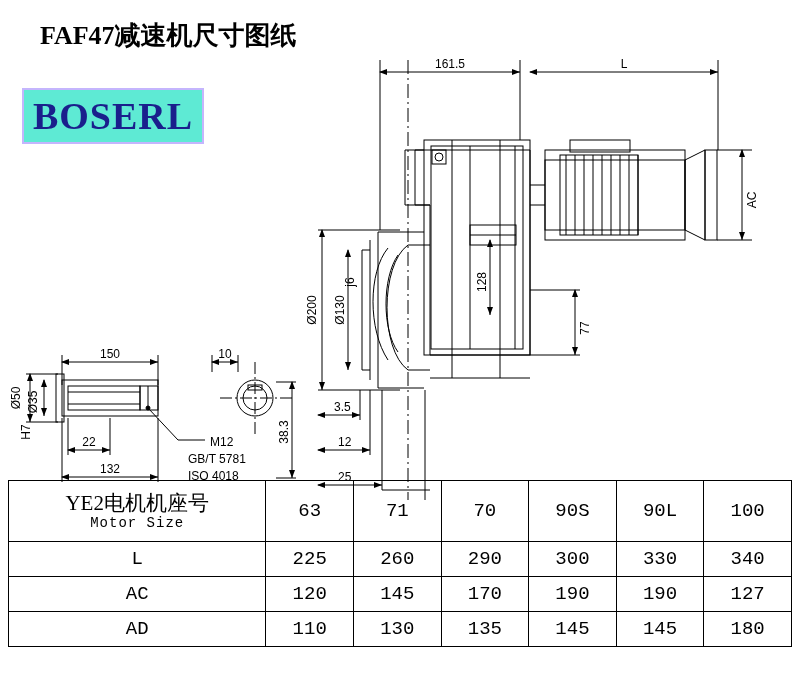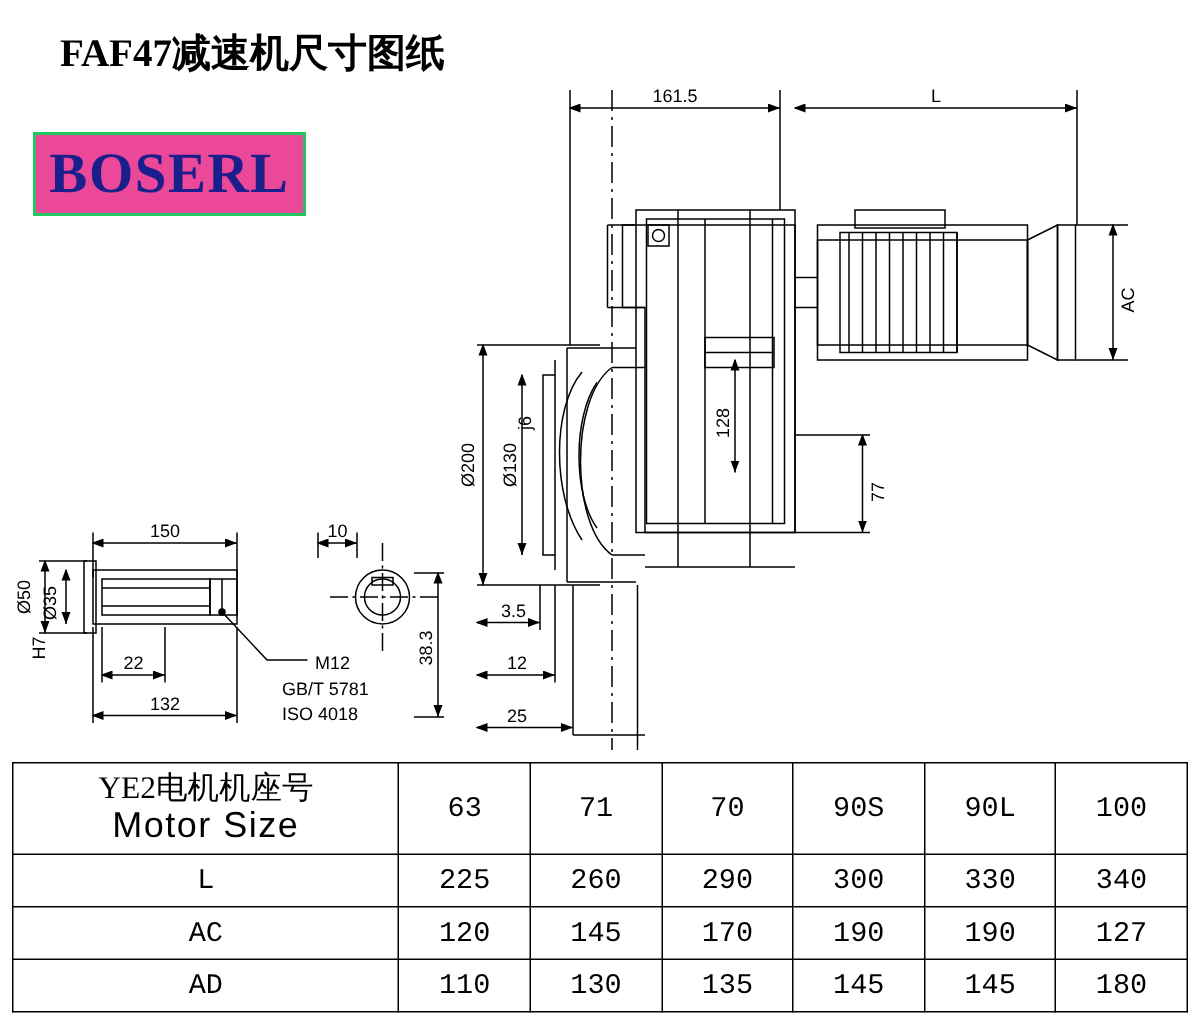--- a/index.html
+++ b/index.html
@@ -1,37 +1,37 @@
 <!DOCTYPE html>
 <html><head>
 <meta charset="utf-8">
 <style>
   html,body{margin:0;padding:0;background:#ffffff;}
   body{width:800px;height:681px;position:relative;font-family:"Liberation Sans",sans-serif;color:#000;overflow:hidden;}
   #page{position:absolute;left:0;top:0;width:800px;height:681px;}
 
   .title{position:absolute;left:40px;top:18px;font-family:"Liberation Serif",serif;font-weight:bold;font-size:26px;letter-spacing:0px;white-space:nowrap;}
 
-  .logo-box{position:absolute;left:22px;top:88px;width:178px;height:52px;border:2px solid #22c55e;background:#ec4899;}
+  .logo-box{position:absolute;left:22px;top:88px;width:178px;height:52px;border:2px solid #c4b5fd;background:#5eead4;}
   .logo-text{position:absolute;left:0;top:0;width:178px;height:52px;display:flex;align-items:center;justify-content:center;
              font-family:"Liberation Serif",serif;font-weight:bold;font-size:38px;color:#1a1f8c;letter-spacing:1px;}
 
   svg.draw{position:absolute;left:0;top:0;width:800px;height:681px;}
   svg.draw text{font-family:"Liberation Sans",sans-serif;font-size:12px;fill:#000;}
 
   
-  .tbl{position:absolute;left:8px;top:508px;width:784px;border-collapse:collapse;}
+  .tbl{position:absolute;left:8px;top:480px;width:784px;border-collapse:collapse;}
   .tbl td{border:1px solid #000;text-align:center;font-size:19px;font-family:Liberation Mono, monospace;padding:2px 0;}
   .tbl td.hdr-cn{font-family:"Liberation Serif",serif;font-size:20px;line-height:1.15;}
   .tbl tr.head td{height:56px;}
   .tbl tr.row td{height:30px;}
   .col1{width:258px;}
   .colx{width:87px;}
   .cn-line{display:block;font-size:21px;}
-  .en-line{display:block;font-size:24px;letter-spacing:1px;font-family:Liberation Sans, sans-serif;}
+  .en-line{display:block;font-size:14px;letter-spacing:1px;font-family:Liberation Mono, monospace;}
 </style>
 </head>
 <body>
 
 <div id="page">
 
   <div class="title">FAF47减速机尺寸图纸</div>
 
   <div class="logo-box">
     <div class="logo-text">BOSERL</div>

